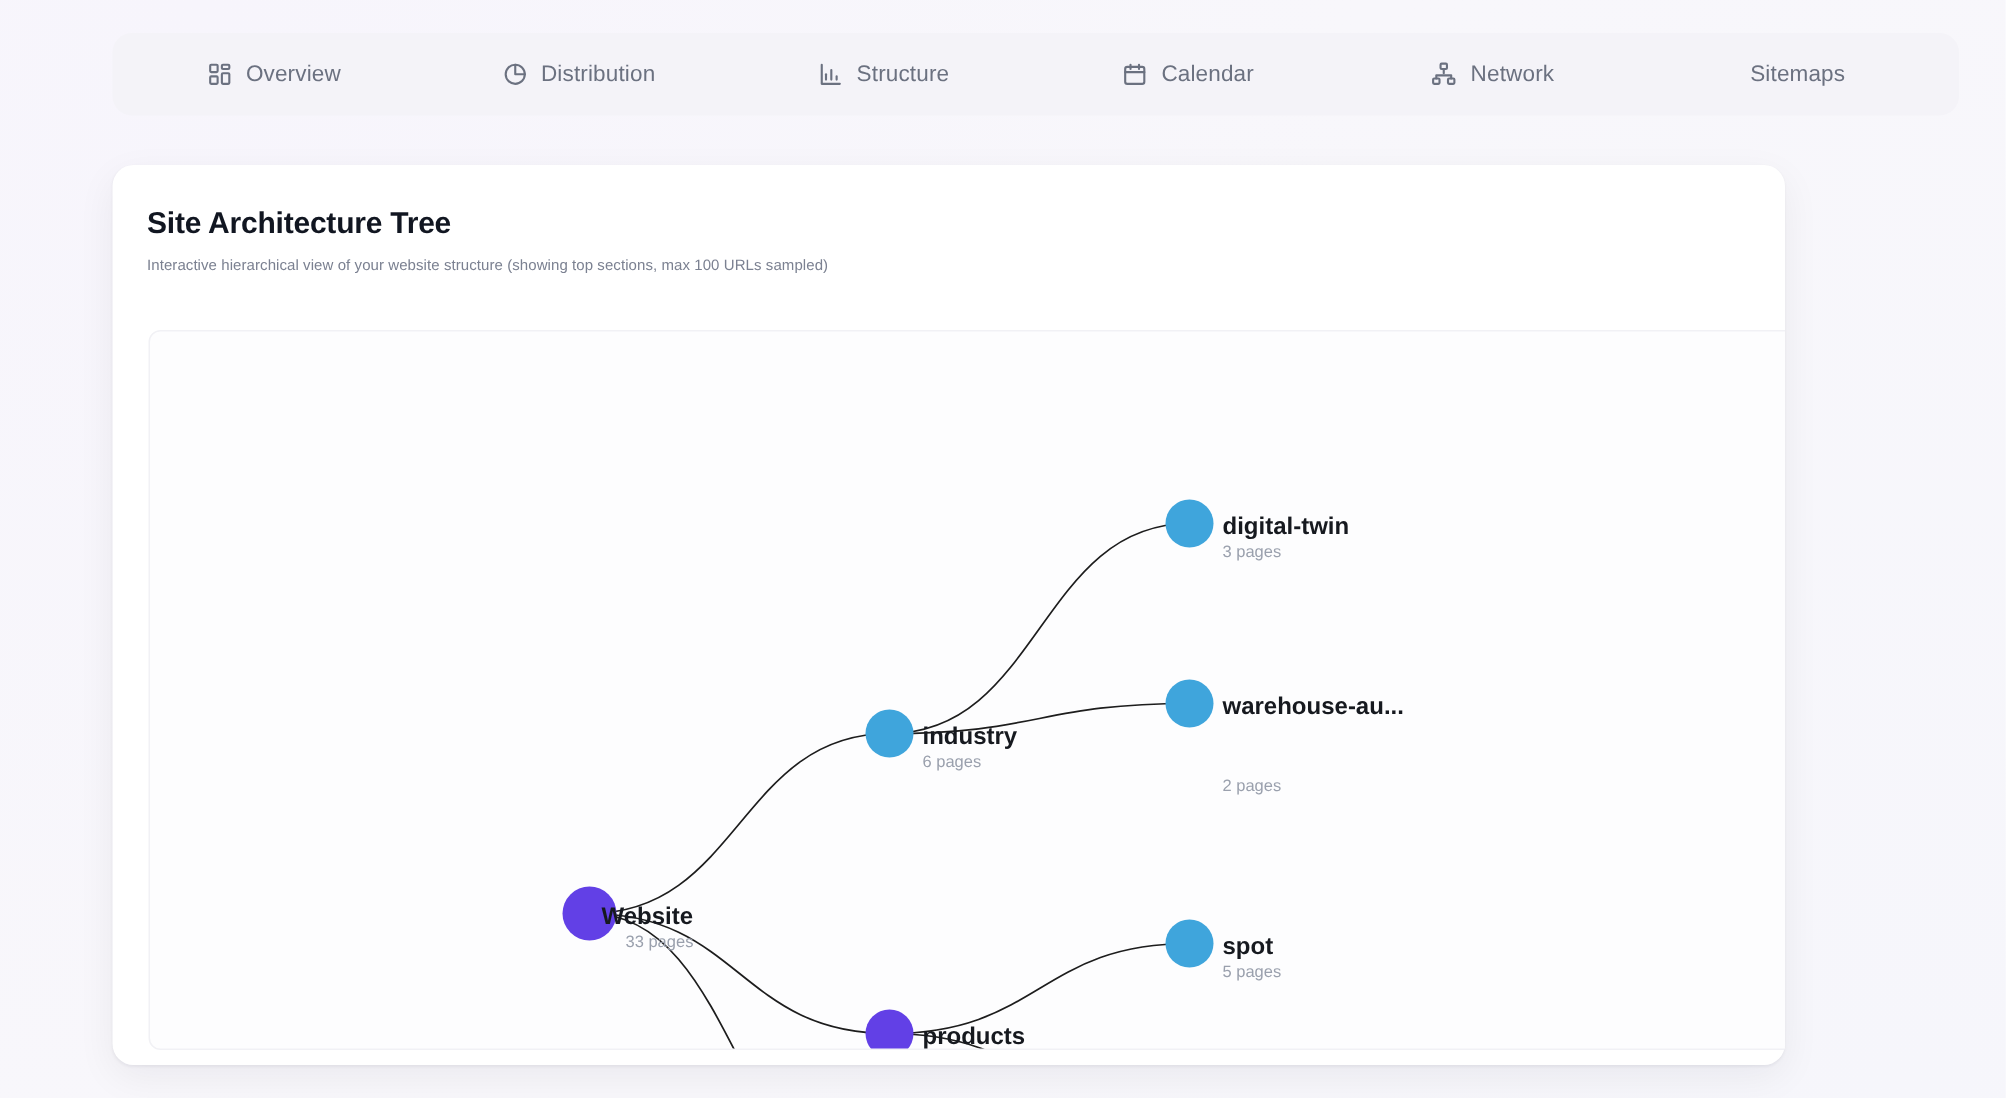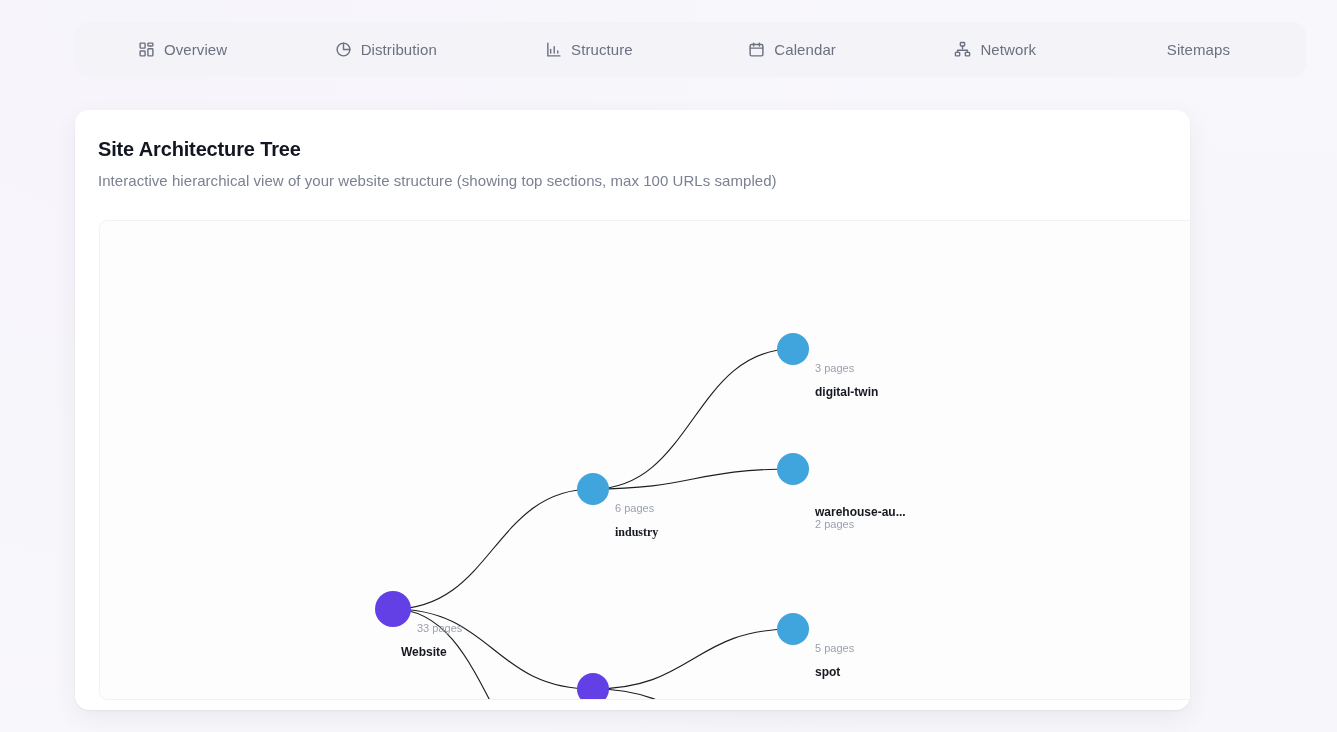--- a/index.html
+++ b/index.html
@@ -87,21 +87,21 @@
     font-size: 20px;
     font-weight: 700;
     color: #111621;
     letter-spacing: -.15px;
   }
 
   .card-sub {
     position: absolute;
     left: 23px;
     top: 62px;
-    font-size: 15px;
+    font-size: 10px;
     color: #7b8191;
     letter-spacing: .05px;
   }
 
   
   .canvas {
     position: absolute;
     left: 24px;
     top: 110px;
     width: 1183px;
@@ -115,26 +115,25 @@
   .canvas svg { position: absolute; left: 0; top: 0; }
 
   .node-circle {
     position: absolute;
     border-radius: 50%;
     transform: translate(-50%, -50%);
   }
 
   .node-label {
     position: absolute;
-    font-size: 12px;
+    font-size: 16px;
     font-weight: 700;
     color: #16191f;
     white-space: nowrap;
     transform: translateY(-50%);
-    margin-top: 40px;
   }
 
   .node-count {
     position: absolute;
     font-size: 11px;
     color: #9aa0ad;
     white-space: nowrap;
     transform: translateY(-50%);
   }
 </style>
@@ -221,21 +220,21 @@
         <path d="M493,268 C593,268 593,128 693,128" fill="none" stroke="#1d1d1d" stroke-width="1.15"></path>
         <path d="M493,268 C593,268 593,248 693,248" fill="none" stroke="#1d1d1d" stroke-width="1.15"></path>
         <path d="M493,468 C593,468 593,408 693,408" fill="none" stroke="#1d1d1d" stroke-width="1.15"></path>
         <path d="M493,468 C593,468 593,528 693,528" fill="none" stroke="#1d1d1d" stroke-width="1.15"></path>
       </svg>
     <div id="tree-nodes">
         <div class="node-circle" style="left: 293px; top: 388px; width: 36px; height: 36px; background: rgb(98, 64, 230);"></div>
         <div class="node-label" style="left: 301px; top: 391px;">Website</div>
         <div class="node-count" style="left: 317px; top: 407px;">33 pages</div>
         <div class="node-circle" style="left: 493px; top: 268px; width: 32px; height: 32px; background: rgb(63, 165, 220);"></div>
-        <div class="node-label" style="left: 515px; top: 271px; font-family: Liberation Serif, serif;">industry</div>
+        <div class="node-label" style="left: 515px; top: 271px;">industry</div>
         <div class="node-count" style="left: 515px; top: 287px;">6 pages</div>
         <div class="node-circle" style="left: 493px; top: 468px; width: 32px; height: 32px; background: rgb(98, 64, 230);"></div>
         <div class="node-label" style="left: 515px; top: 471px;">products</div>
         <div class="node-circle" style="left: 693px; top: 128px; width: 32px; height: 32px; background: rgb(63, 165, 220);"></div>
         <div class="node-label" style="left: 715px; top: 131px;">digital-twin</div>
         <div class="node-count" style="left: 715px; top: 147px;">3 pages</div>
         <div class="node-circle" style="left: 693px; top: 248px; width: 32px; height: 32px; background: rgb(63, 165, 220);"></div>
         <div class="node-label" style="left: 715px; top: 251px;">warehouse-au...</div>
         <div class="node-count" style="left: 715px; top: 267px; margin-top: 36px;">2 pages</div>
         <div class="node-circle" style="left: 693px; top: 408px; width: 32px; height: 32px; background: rgb(63, 165, 220);"></div>

